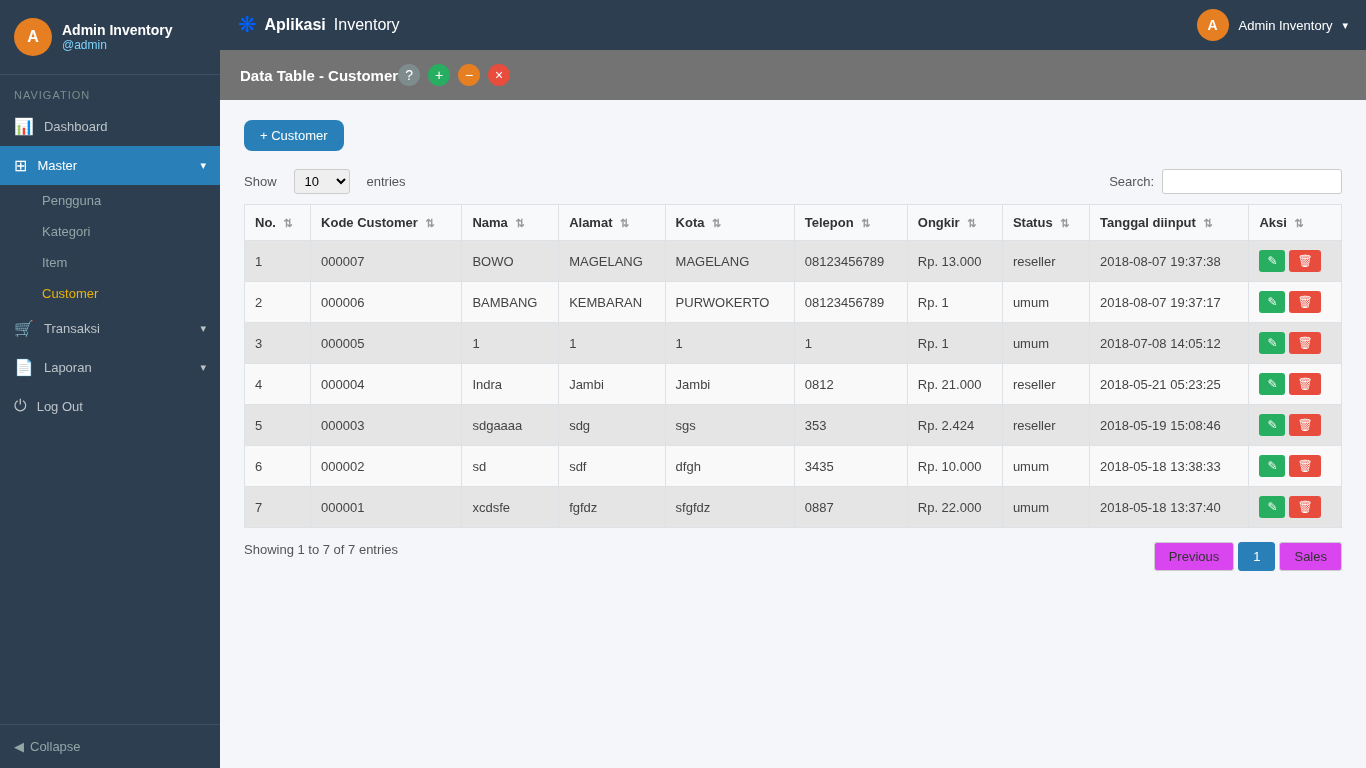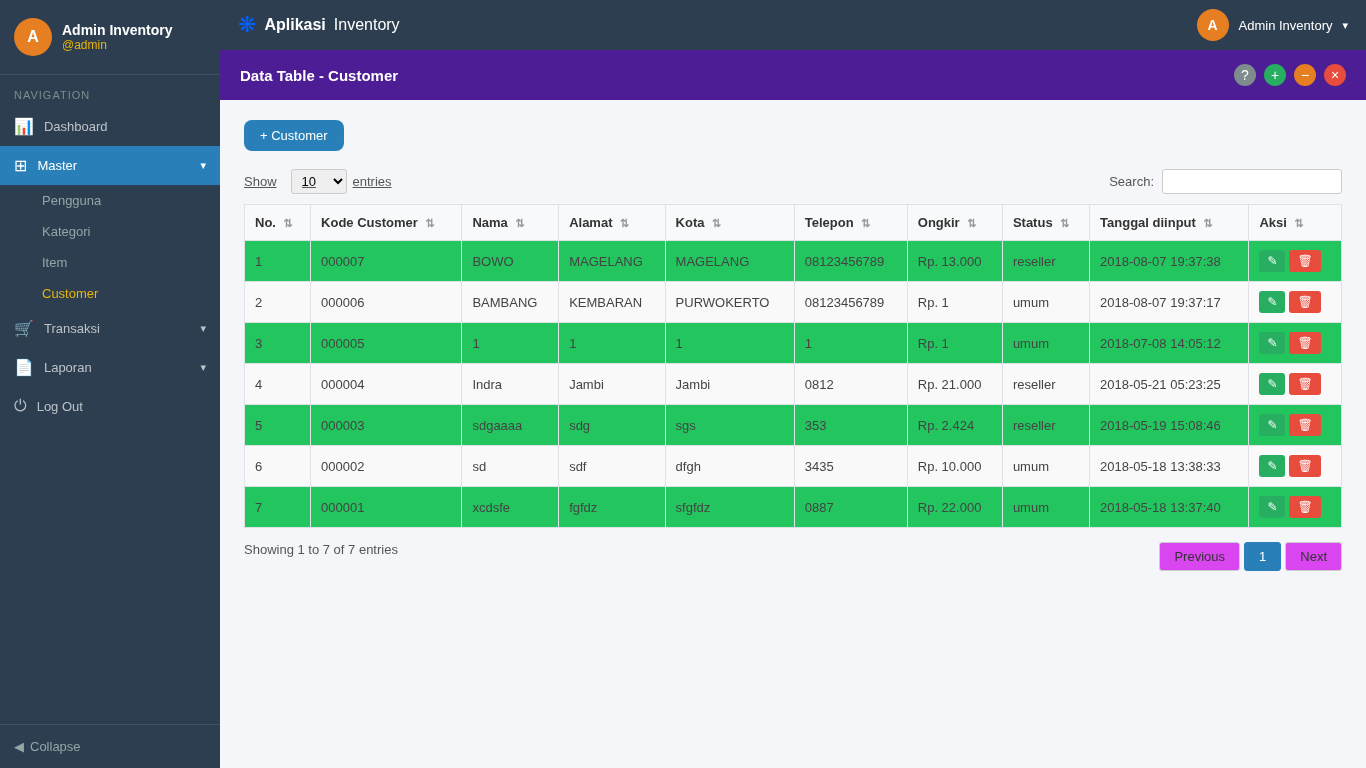--- a/index.html
+++ b/index.html
@@ -25,21 +25,21 @@
     .avatar {
       width: 38px; height: 38px;
       border-radius: 50%;
       background: #e67e22;
       display: flex; align-items: center; justify-content: center;
       color: white; font-weight: bold; font-size: 16px;
       flex-shrink: 0;
       margin-right: 10px;
     }
     .user-info .user-name { color: #fff; font-weight: bold; font-size: 14px; }
-    .user-info .user-role { color: #eab308; font-size: 12px; }
+    .user-info .user-role { color: #7dd3fc; font-size: 12px; }
 
     .nav-section-label {
       padding: 14px 14px 6px;
       font-size: 11px;
       color: #7f8c8d;
       text-transform: uppercase;
       letter-spacing: 1px;
     }
 
     .nav-item {
@@ -118,26 +118,26 @@
     
     .content {
       flex: 1;
       overflow-y: auto;
       display: flex;
       flex-direction: column;
     }
 
     
     .datatable-header-bar {
-      background: #4c1d95;
+      background: #737373;
       color: #fff;
       padding: 14px 20px;
       display: flex;
       align-items: center;
-      justify-content: space-between;
+      justify-content: flex-start;
       flex-shrink: 0;
     }
     .datatable-header-bar .title { font-size: 15px; font-weight: 600; }
     .datatable-header-actions { display: flex; gap: 8px; }
     .circle-btn {
       width: 22px; height: 22px;
       border-radius: 50%;
       border: none;
       cursor: pointer;
       font-size: 14px;
@@ -168,42 +168,41 @@
       display: inline-block;
     }
 
     
     .table-controls {
       display: flex;
       align-items: center;
       justify-content: space-between;
       margin-bottom: 10px;
     }
-    .show-entries { display: flex; align-items: center; gap: 6px; color: #555; text-decoration: underline; }
+    .show-entries { display: flex; align-items: center; gap: 17px; color: #555; }
     .show-entries select {
       border: 1px solid #ccc;
       border-radius: 3px;
       padding: 3px 6px;
       font-size: 13px;
-      margin-left: 8px;
     }
     .search-box { display: flex; align-items: center; gap: 8px; color: #555; }
     .search-box input {
       border: 1px solid #ccc;
       border-radius: 3px;
       padding: 4px 8px;
       font-size: 13px;
       width: 180px;
     }
 
     
     .data-table {
       width: 100%;
       border-collapse: collapse;
-      background: #22c55e;
+      background: #e5e5e5;
       border: 1px solid #dee2e6;
       font-size: 13px;
     }
     .data-table th {
       background: #f8f9fa;
       border: 1px solid #dee2e6;
       padding: 10px 10px;
       text-align: left;
       font-weight: 600;
       color: #333;
@@ -495,18 +494,18 @@
   </tr>
           </tbody>
       </table>
 
       
       <div class="pagination-area">
         <div class="pagination-info">Showing 1 to 7 of 7 entries</div>
         <div class="pagination-controls">
           <button class="page-btn">Previous</button>
           <button class="page-btn active">1</button>
-          <button class="page-btn">Next</button>
+          <button class="page-btn">Sales</button>
         </div>
       </div>
     </div>
   </div>
 </div>
 
 </body></html>

